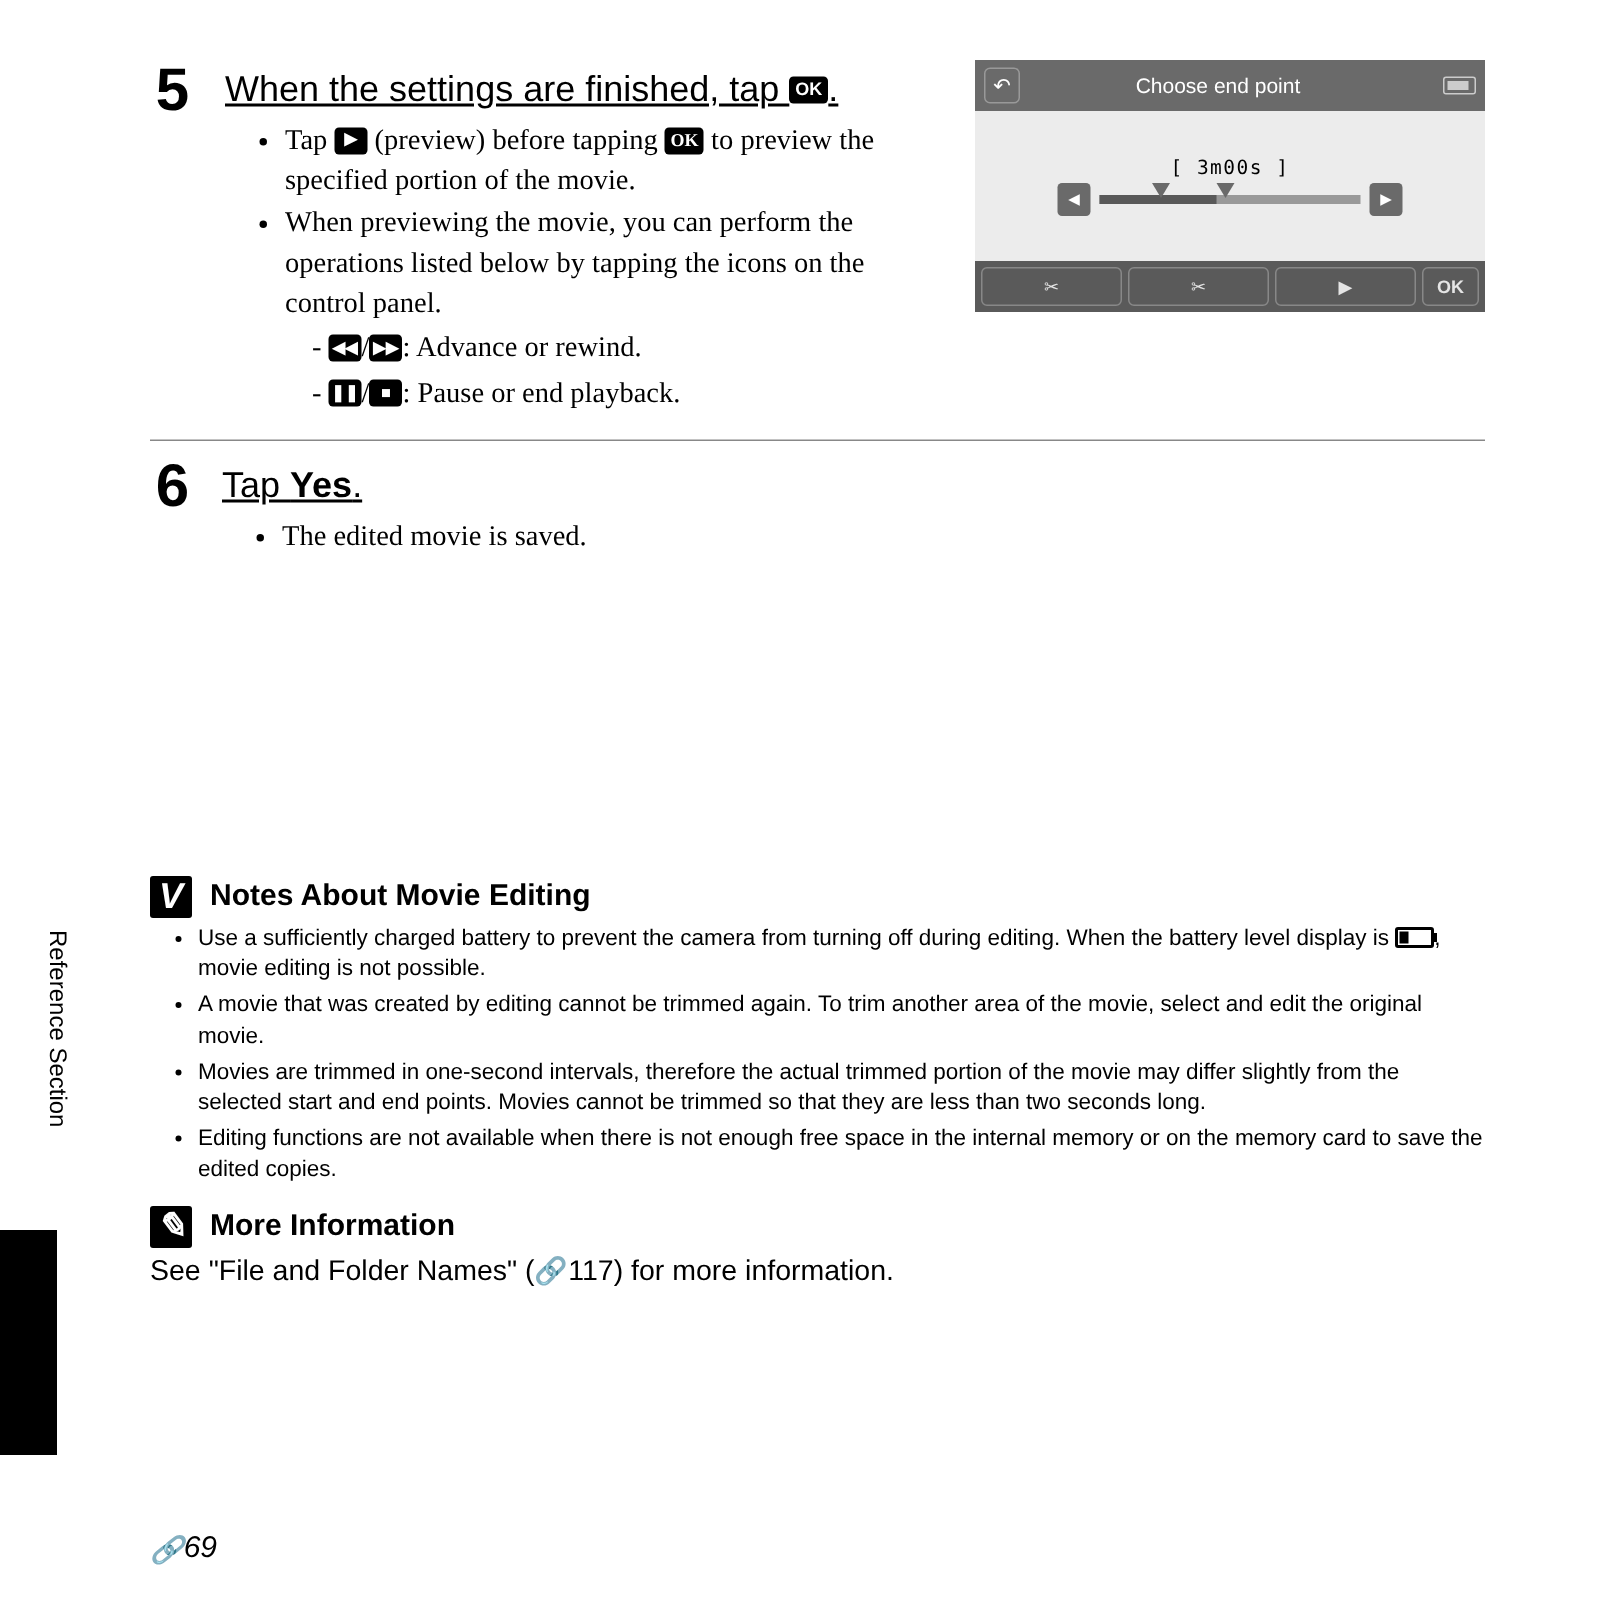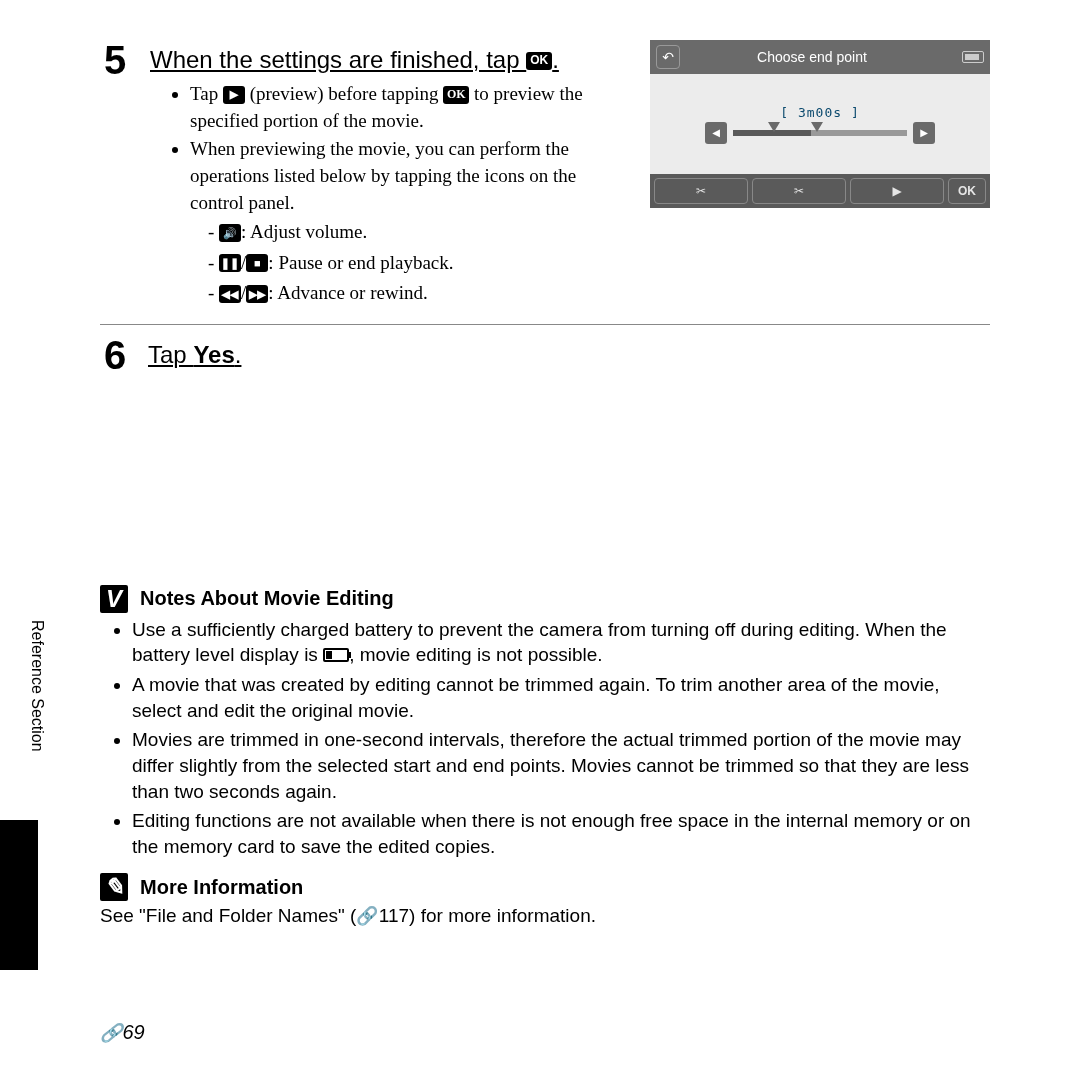--- a/index.html
+++ b/index.html
@@ -133,21 +133,21 @@
     display: flex;
     align-items: center;
     justify-content: center;
   }
   .timeline {
     width: 230px;
     position: relative;
   }
   .time-label {
     font-size: 13px;
-    color: #0c4a6e;
+    color: #000000;
     text-align: center;
     font-family: monospace;
     letter-spacing: 1px;
   }
   .timeline-bar {
     display: flex;
     align-items: center;
     gap: 4px;
     margin-top: 2px;
   }
@@ -235,21 +235,21 @@
     align-items: center;
     justify-content: center;
     font-size: 24px;
     font-weight: bold;
     font-style: italic;
     border-radius: 2px;
   }
   .note-bullets {
     list-style: disc;
     padding-left: 32px;
-    font-size: 19px;
+    font-size: 15px;
     line-height: 1.35;
   }
   .note-bullets li { margin-bottom: 4px; }
   .more-info {
     margin-top: 14px;
   }
   .more-text {
     font-size: 19px;
     margin-top: 4px;
   }
@@ -321,23 +321,22 @@
     <div class="step-body step5-text">
       <div class="step-heading">
         <span>When the settings are finished, tap </span><span class="icon-inline ok">OK</span><span>.</span>
       </div>
       <ul class="bullets">
         <li>
           <span>Tap </span><span class="icon-inline">▶</span><span> (preview) before tapping </span><span class="icon-inline ok">OK</span><span> to preview the specified portion of the movie.</span>
         </li>
         <li>When previewing the movie, you can perform the operations listed below by tapping the icons on the control panel.</li>
         <ul class="sub-dash">
-          <li><span class="icon-inline">🔊</span><span>: Adjust volume.</span></li>
+          <li><span class="icon-inline">◀◀</span>/<span class="icon-inline">▶▶</span><span>: Advance or rewind.</span></li>
           <li><span class="icon-inline">❚❚</span>/<span class="icon-inline">■</span><span>: Pause or end playback.</span></li>
-          <li><span class="icon-inline">◀◀</span>/<span class="icon-inline">▶▶</span><span>: Advance or rewind.</span></li>
         </ul>
       </ul>
     </div>
 
     <div class="screen">
       <div class="screen-header">
         <div class="back-btn">↶</div>
         <div class="screen-title">Choose end point</div>
         <div class="batt"></div>
       </div>
@@ -365,34 +364,37 @@
   </div>
 
   <hr class="hr">
 
   <div class="step">
     <div class="step-number">6</div>
     <div class="step-body">
       <div class="step-heading">
         <span>Tap </span><b>Yes</b><span>.</span>
       </div>
+      <ul class="bullets">
+        <li>The edited movie is saved.</li>
+      </ul>
     </div>
   </div>
 
   <div class="notes-block">
     <div class="note-heading">
       <div class="note-icon">V</div>
       <span>Notes About Movie Editing</span>
     </div>
     <ul class="note-bullets">
       <li>
         <span>Use a sufficiently charged battery to prevent the camera from turning off during editing. When the battery level display is </span><span class="batt-inline"></span><span>, movie editing is not possible.</span>
       </li>
       <li>A movie that was created by editing cannot be trimmed again. To trim another area of the movie, select and edit the original movie.</li>
-      <li>Movies are trimmed in one-second intervals, therefore the actual trimmed portion of the movie may differ slightly from the selected start and end points. Movies cannot be trimmed so that they are less than two seconds again.</li>
+      <li>Movies are trimmed in one-second intervals, therefore the actual trimmed portion of the movie may differ slightly from the selected start and end points. Movies cannot be trimmed so that they are less than two seconds long.</li>
       <li>Editing functions are not available when there is not enough free space in the internal memory or on the memory card to save the edited copies.</li>
     </ul>
 
     <div class="more-info">
       <div class="note-heading">
         <div class="note-icon">✎</div>
         <span>More Information</span>
       </div>
       <div class="more-text">
         <span>See "File and Folder Names" (</span><span class="link-icon">🔗</span><span>117) for more information.</span>

